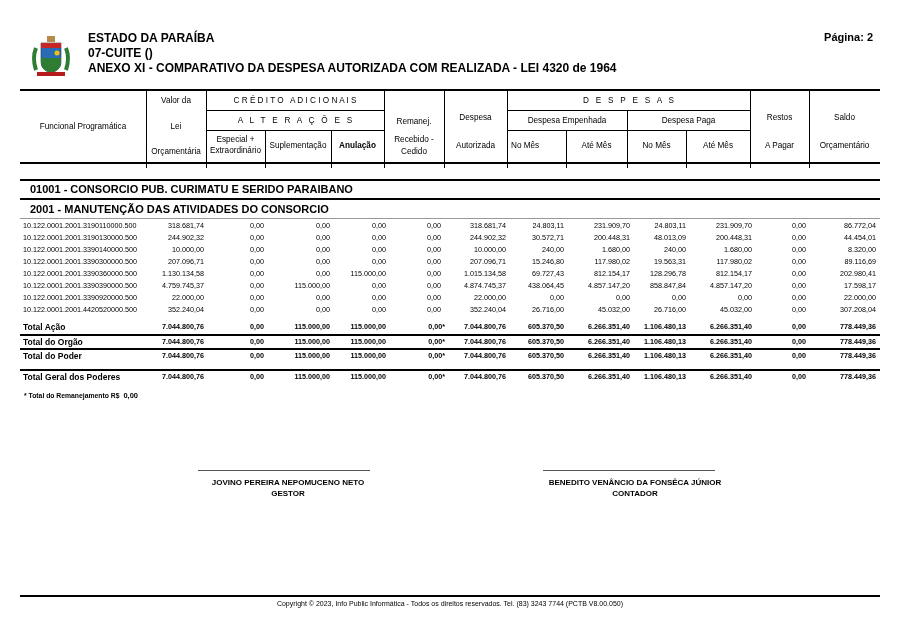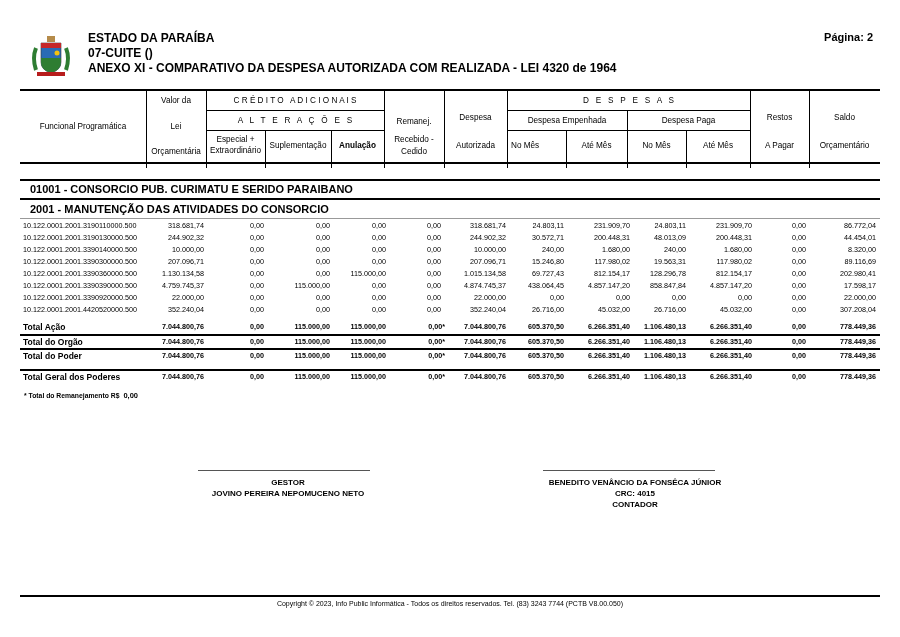--- a/index.html
+++ b/index.html
@@ -320,25 +320,24 @@
     <span style="right:4px;">778.449,36</span>
   </div>
 </div>
 
 <div class="note">
   <span>* Total do Remanejamento R$</span><span class="v">0,00</span>
 </div>
 
 <div class="sig-line" style="left:198px;top:470px;width:172px;"></div>
 <div class="sig" style="left:170px;top:477px;width:236px;">
+  <div>JOVINO PEREIRA NEPOMUCENO NETO</div>
   <div>GESTOR</div>
-  <div>JOVINO PEREIRA NEPOMUCENO NETO</div>
 </div>
 
 <div class="sig-line" style="left:543px;top:470px;width:172px;"></div>
 <div class="sig" style="left:510px;top:477px;width:250px;">
   <div>BENEDITO VENÂNCIO DA FONSÊCA JÚNIOR</div>
-  <div>CRC: 4015</div>
   <div>CONTADOR</div>
 </div>
 
 <div class="footer-line"></div>
 <div class="footer">Copyright © 2023, Info Public Informática - Todos os direitos reservados. Tel. (83) 3243 7744 (PCTB V8.00.050)</div>
 
 </body></html>

